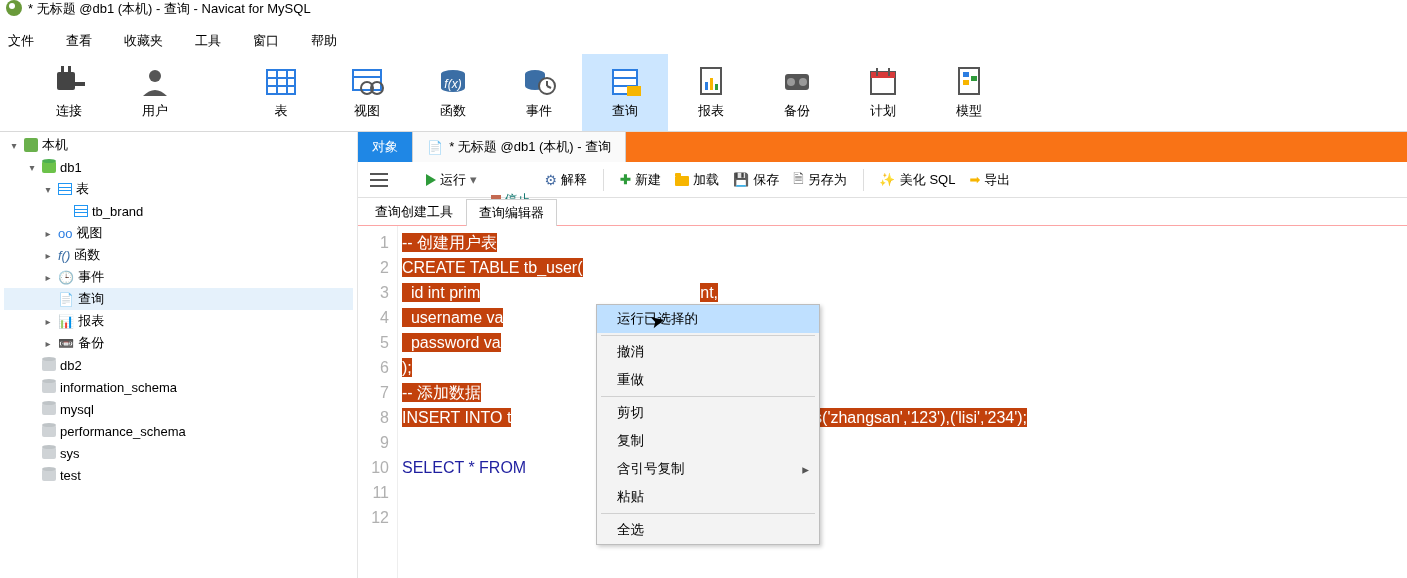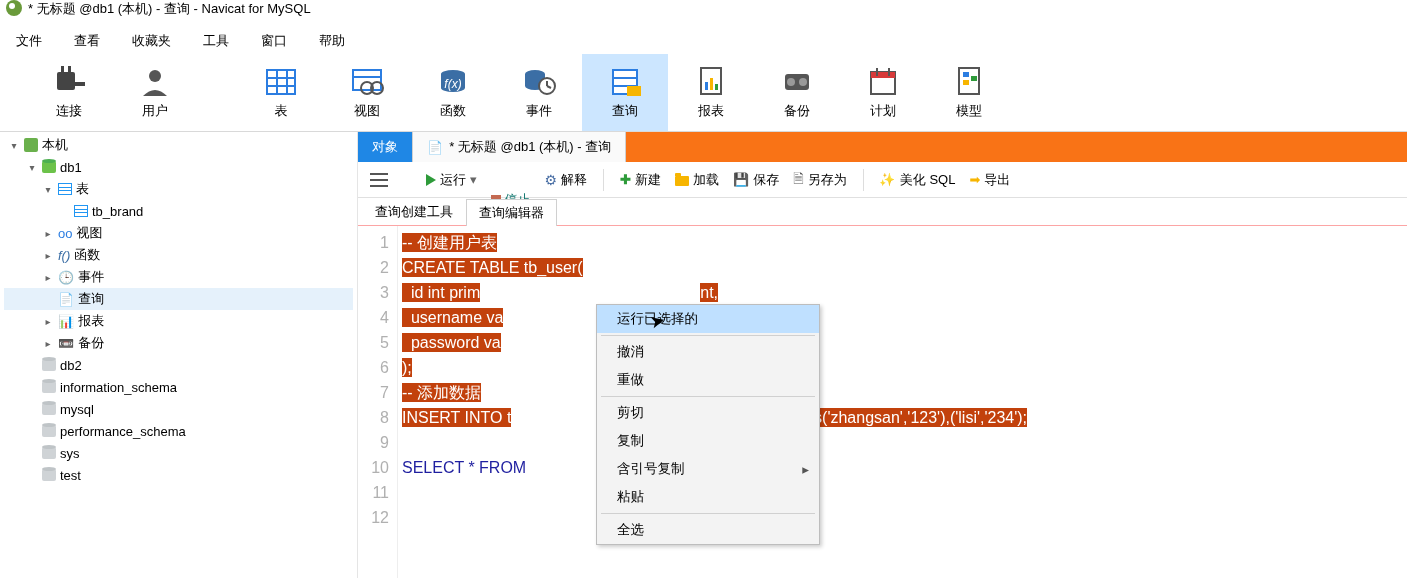--- a/index.html
+++ b/index.html
@@ -5,21 +5,21 @@
 * { margin: 0; padding: 0; box-sizing: border-box; font-family: "Microsoft YaHei", "Segoe UI", sans-serif; }
 body { background: #fff; font-size: 13px; width: 1407px; height: 578px; overflow: hidden; }
 
 
 .titlebar { height: 28px; display:flex; padding-left:6px; gap:6px; background:#fff; }
 .titlebar .logo { width:16px; height:16px; background:#6a9a3a; border-radius:50%; position:relative; }
 .titlebar .logo::after{content:"";position:absolute;width:6px;height:6px;border-radius:50%;background:#fff;left:3px;top:3px;}
 .titlebar-text { font-size:13px; }
 
 
-.menubar { height: 26px; display:flex; align-items:center; padding-left:16px; gap:32px; font-size:13px; }
+.menubar { height: 26px; display:flex; align-items:center; padding-left:8px; gap:32px; font-size:13px; }
 
 
 .maintoolbar { height: 78px; background:#fff; border-bottom:1px solid #d9d9d9; display:flex; padding-left:26px; }
 .tool-btn { width:86px; display:flex; flex-direction:column; align-items:center; justify-content:center; gap:4px; cursor:default;}
 .tool-btn.active { background:#cce6ff; }
 .tool-label { font-size:13px; }
 
 
 .body-wrap { display:flex; height:calc(100% - 132px); }
 .sidebar { width:358px; background:#fff; padding:2px 4px; font-size:13px; overflow:hidden; border-right:1px solid #e5e5e5;}

